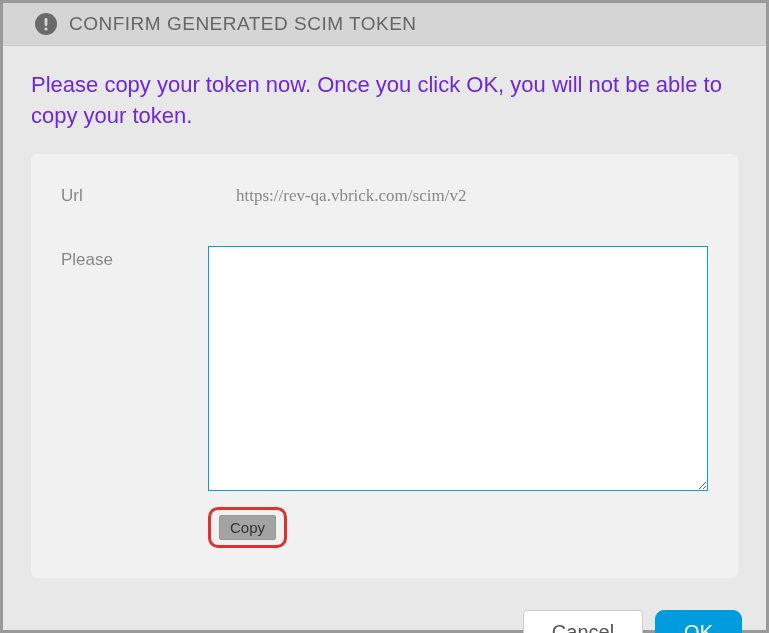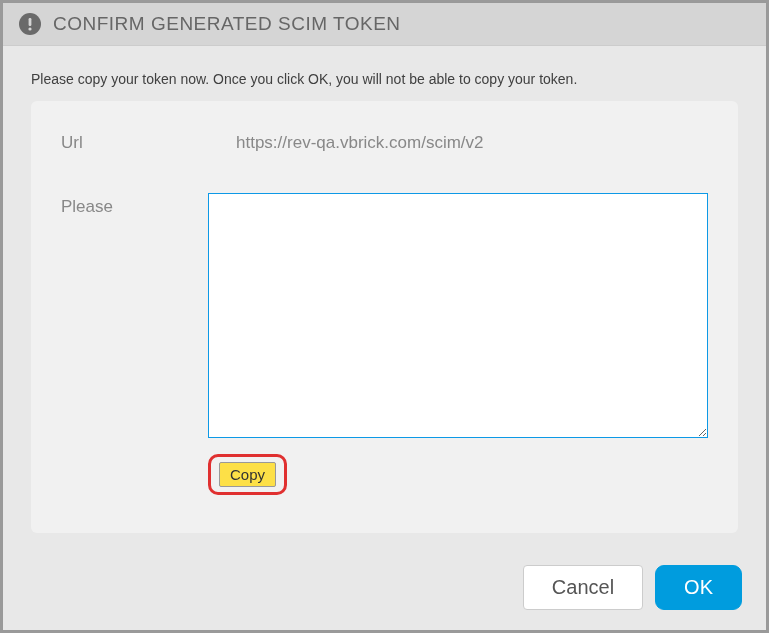--- a/index.html
+++ b/index.html
@@ -21,21 +21,21 @@
       left: 2px;
       right: 2px;
       bottom: 2px;
       background: #e8e8e8;
       border: 1px solid #999;
       display: flex;
       flex-direction: column;
     }
     .modal-header {
       background: #d5d5d5;
-      padding: 10px 16px;
+      padding: 10px 32px;
       display: flex;
       align-items: center;
       gap: 12px;
       border-bottom: 1px solid #ccc;
     }
     .alert-icon {
       width: 22px;
       height: 22px;
       flex-shrink: 0;
     }
@@ -45,23 +45,23 @@
       font-weight: 400;
       letter-spacing: 0.5px;
     }
     .modal-body {
       flex: 1;
       padding: 24px 28px 18px 28px;
       display: flex;
       flex-direction: column;
     }
     .instruction {
-      color: #404040;
-      font-size: 14px;
-      margin-bottom: 11px;
+      color: #6d28d9;
+      font-size: 22px;
+      margin-bottom: 22px;
       line-height: 1.4;
     }
     .content-box {
       background: #f1f1f1;
       border-radius: 6px;
       padding: 28px 30px 30px 30px;
       flex: 1;
       display: flex;
       flex-direction: column;
     }
@@ -75,20 +75,21 @@
     .field-label {
       width: 175px;
       color: #888;
       font-size: 17px;
       padding-top: 4px;
     }
     .field-value {
       color: #888;
       font-size: 17px;
       padding-top: 4px;
+      font-family: Liberation Serif, serif;
     }
     .token-area {
       flex: 1;
     }
     .token-textarea {
       width: 500px;
       height: 245px;
       border: 1px solid #0d99e6;
       outline: none;
       font-family: inherit;
@@ -101,21 +102,21 @@
     .copy-wrap {
       margin-top: 12px;
     }
     .copy-highlight {
       display: inline-block;
       border: 3px solid #e03030;
       border-radius: 10px;
       padding: 5px 8px;
     }
     .copy-button {
-      background: #fde047;
+      background: #a3a3a3;
       border: 1px solid #999;
       border-radius: 2px;
       padding: 3px 10px;
       font-size: 15px;
       color: #333;
       cursor: pointer;
     }
     .modal-footer {
       padding: 14px 24px 20px 24px;
       display: flex;

